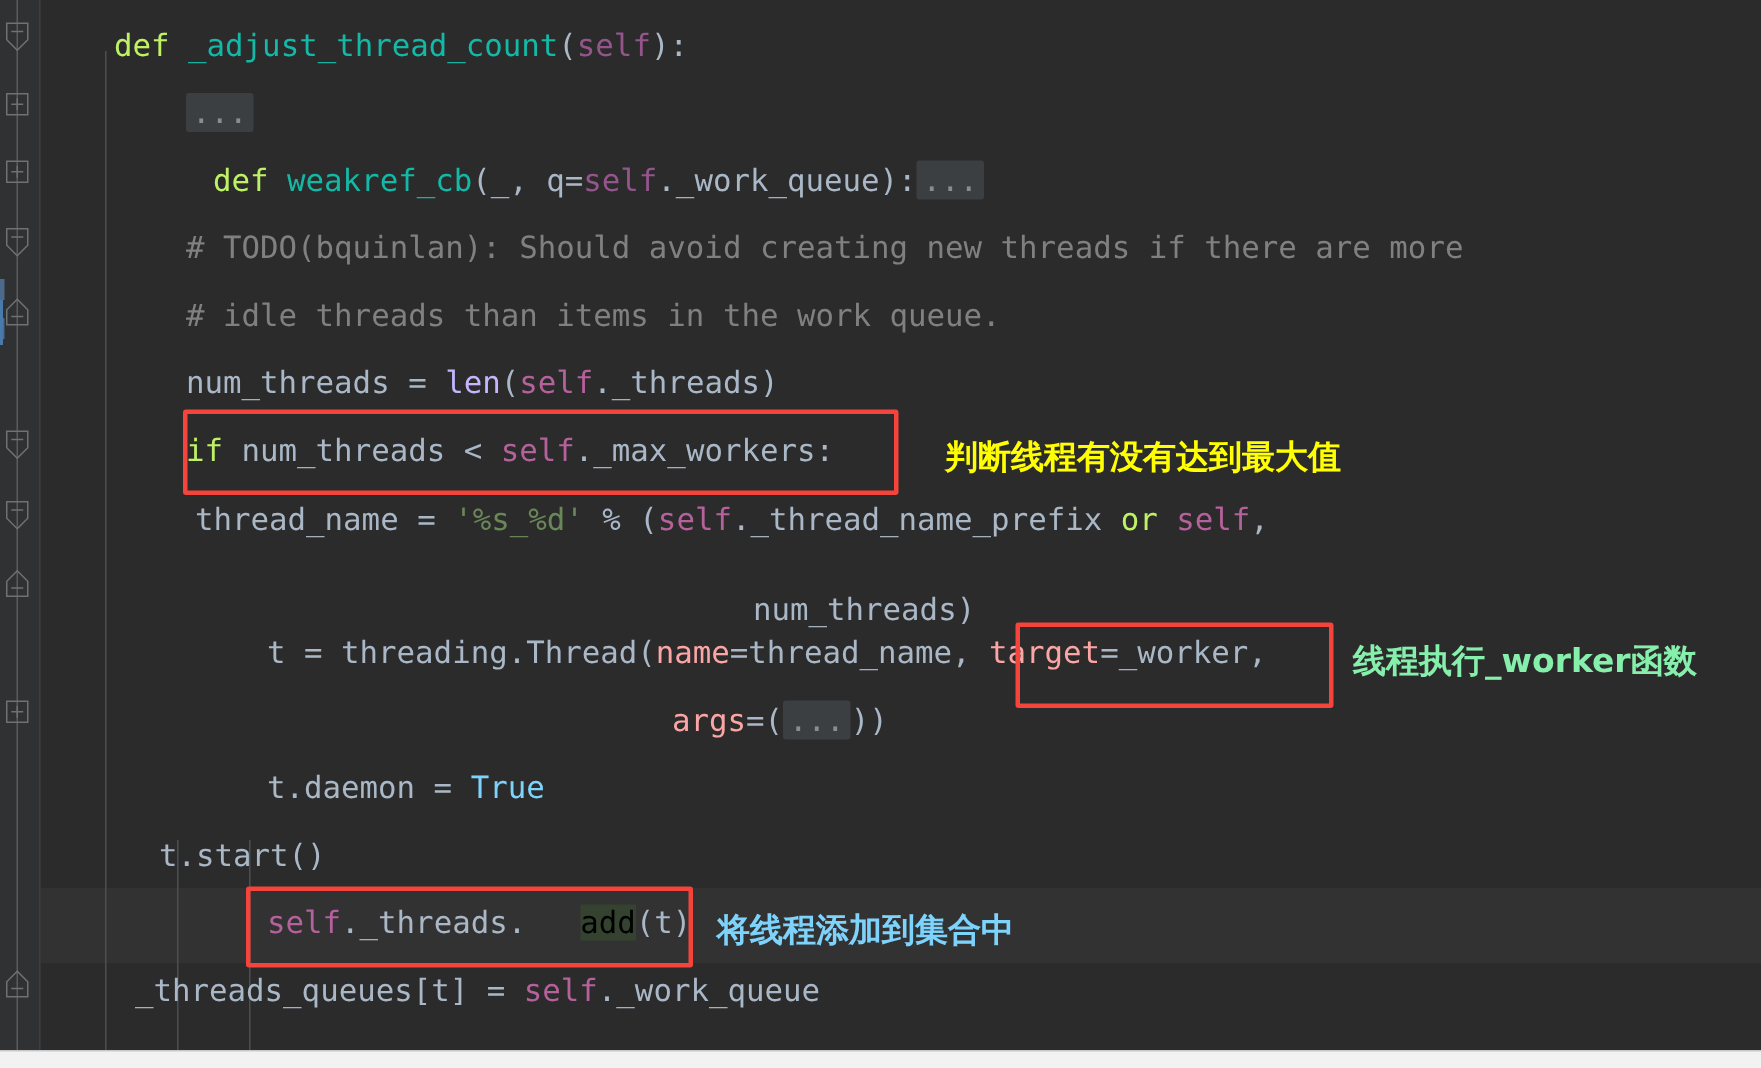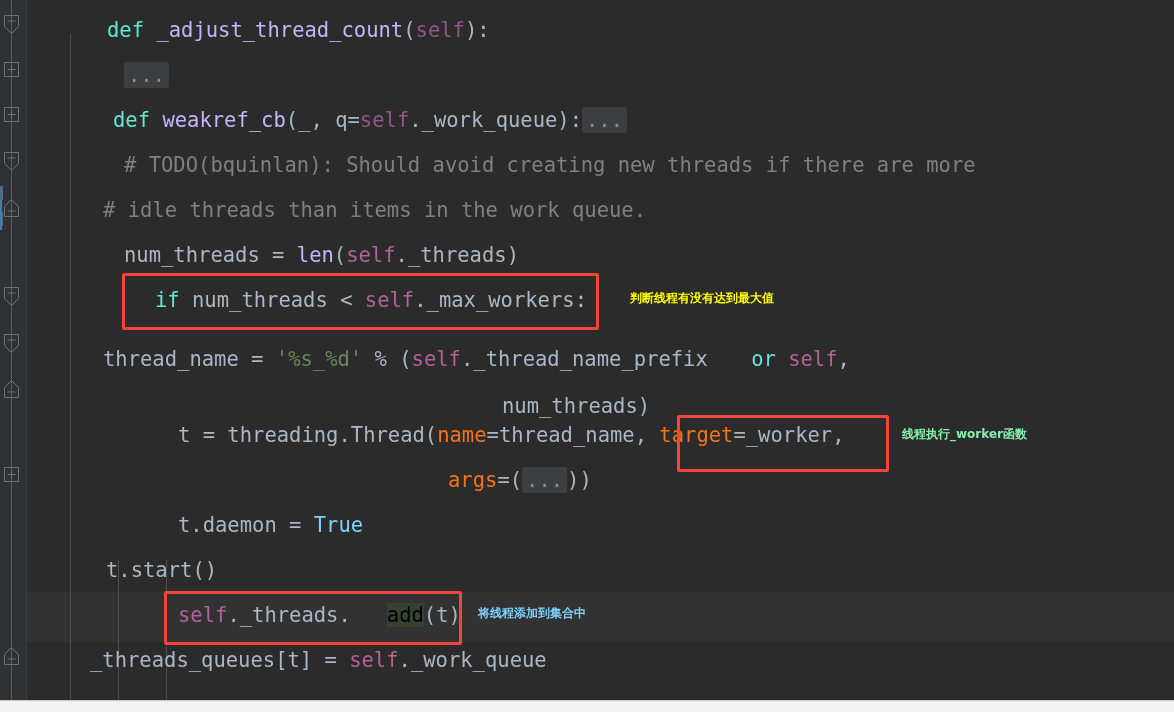--- a/index.html
+++ b/index.html
@@ -90,29 +90,29 @@
 
   
   .line-band {
     position: absolute;
     left: 0;
     right: 0;
     background: #323232;
   }
 
   
-  .kw        { color: #5eead4; margin-left: 31px; }
-  .fn        { color: #c4b5fd; }
+  .kw        { color: #bef264; }
+  .fn        { color: #14b8a6; }
   .self      { color: #94558d; }
   .selfpink  { color: #b5619b; }
   .plain     { color: #a9b7c6; }
   .comment   { color: #808080; }
   .str       { color: #6a8759; }
   .builtin   { color: #c4b5fd; }
-  .kwarg     { color: #f97316; }
+  .kwarg     { color: #fca5a5; }
   .const     { color: #7dd3fc; }
 
   .fold-dots {
     background: #3c3f41;
     color: #8c8c8c;
     border-radius: 2px;
     padding: 1px 4px;
   }
   .soft-hl {
     background: #34422f;
@@ -127,21 +127,21 @@
     border-radius: 2px;
     pointer-events: none;
   }
 
   
   .note {
     position: absolute;
     color: #ffff00;
     font-family: "DejaVu Sans", "Liberation Sans", sans-serif;
     font-weight: bold;
-    font-size: 12px;
+    font-size: 22px;
     white-space: nowrap;
   }
 
   
   .bottom-strip {
     position: absolute;
     left: 0;
     bottom: 0;
     width: 1174px;
     height: 11px;
@@ -165,26 +165,26 @@
         <div class="line-band" style="top: 592px; height: 50px;"></div>
       </div>
     <div id="guides">
         <div class="indent-guide" style="left: 44px; top: 34px; height: 668px;"></div>
         <div class="indent-guide" style="left: 92px; top: 560px; height: 142px;"></div>
         <div class="indent-guide" style="left: 140px; top: 560px; height: 142px;"></div>
       </div>
     <div id="lines">
         <div class="line" style="top: 8px; padding-left: 50px;"><span class="kw">def </span><span class="fn">_adjust_thread_count</span><span class="plain">(</span><span class="self">self</span><span class="plain">):</span></div>
         <div class="line" style="top: 53px; padding-left: 98px;"><span class="fold-dots">...</span></div>
-        <div class="line" style="top: 98px; padding-left: 56px;"><span class="kw">def </span><span class="fn">weakref_cb</span><span class="plain">(_, q=</span><span class="self">self</span><span class="plain">._work_queue):</span><span class="fold-dots">...</span></div>
+        <div class="line" style="top: 98px; padding-left: 116px;"><span class="kw">def </span><span class="fn">weakref_cb</span><span class="plain">(_, q=</span><span class="self">self</span><span class="plain">._work_queue):</span><span class="fold-dots">...</span></div>
         <div class="line" style="top: 143px; padding-left: 98px;"><span class="comment"># TODO(bquinlan): Should avoid creating new threads if there are more</span></div>
-        <div class="line" style="top: 188px; padding-left: 77px; text-align: right;"><span class="comment"># idle threads than items in the work queue.</span></div>
+        <div class="line" style="top: 188px; padding-left: 98px; text-align: right;"><span class="comment"># idle threads than items in the work queue.</span></div>
         <div class="line" style="top: 233px; padding-left: 98px;"><span class="plain">num_threads = </span><span class="builtin">len</span><span class="plain">(</span><span class="selfpink">self</span><span class="plain">._threads)</span></div>
         <div class="line" style="top: 278px; padding-left: 98px;"><span class="kw">if </span><span class="plain">num_threads &lt; </span><span class="selfpink">self</span><span class="plain">._max_workers:</span></div>
-        <div class="line" style="top: 337px; padding-left: 77px;"><span class="plain">thread_name = </span><span class="str">'%s_%d'</span><span class="plain"> % (</span><span class="selfpink">self</span><span class="plain">._thread_name_prefix </span><span class="kw">or </span><span class="selfpink">self</span><span class="plain">,</span></div>
+        <div class="line" style="top: 324px; padding-left: 104px;"><span class="plain">thread_name = </span><span class="str">'%s_%d'</span><span class="plain"> % (</span><span class="selfpink">self</span><span class="plain">._thread_name_prefix </span><span class="kw">or </span><span class="selfpink">self</span><span class="plain">,</span></div>
         <div class="line" style="top: 384px; padding-left: 476px;"><span class="plain">num_threads)</span></div>
         <div class="line" style="top: 413px; padding-left: 152px;"><span class="plain">t = threading.Thread(</span><span class="kwarg">name</span><span class="plain">=thread_name, </span><span class="kwarg">target</span><span class="plain">=_worker,</span></div>
         <div class="line" style="top: 458px; padding-left: 422px;"><span class="kwarg">args</span><span class="plain">=(</span><span class="fold-dots">...</span><span class="plain">))</span></div>
         <div class="line" style="top: 503px; padding-left: 152px;"><span class="plain">t.daemon = </span><span class="const">True</span></div>
         <div class="line" style="top: 548px; padding-left: 80px;"><span class="plain">t.start()</span></div>
         <div class="line" style="top: 593px; padding-left: 152px;"><span class="selfpink">self</span><span class="plain">._threads.</span><span class="soft-hl">add</span><span class="plain">(t)</span></div>
         <div class="line" style="top: 638px; padding-left: 64px;"><span class="plain">_threads_queues[t] = </span><span class="selfpink">self</span><span class="plain">._work_queue</span></div>
       </div>
   </div>
 

